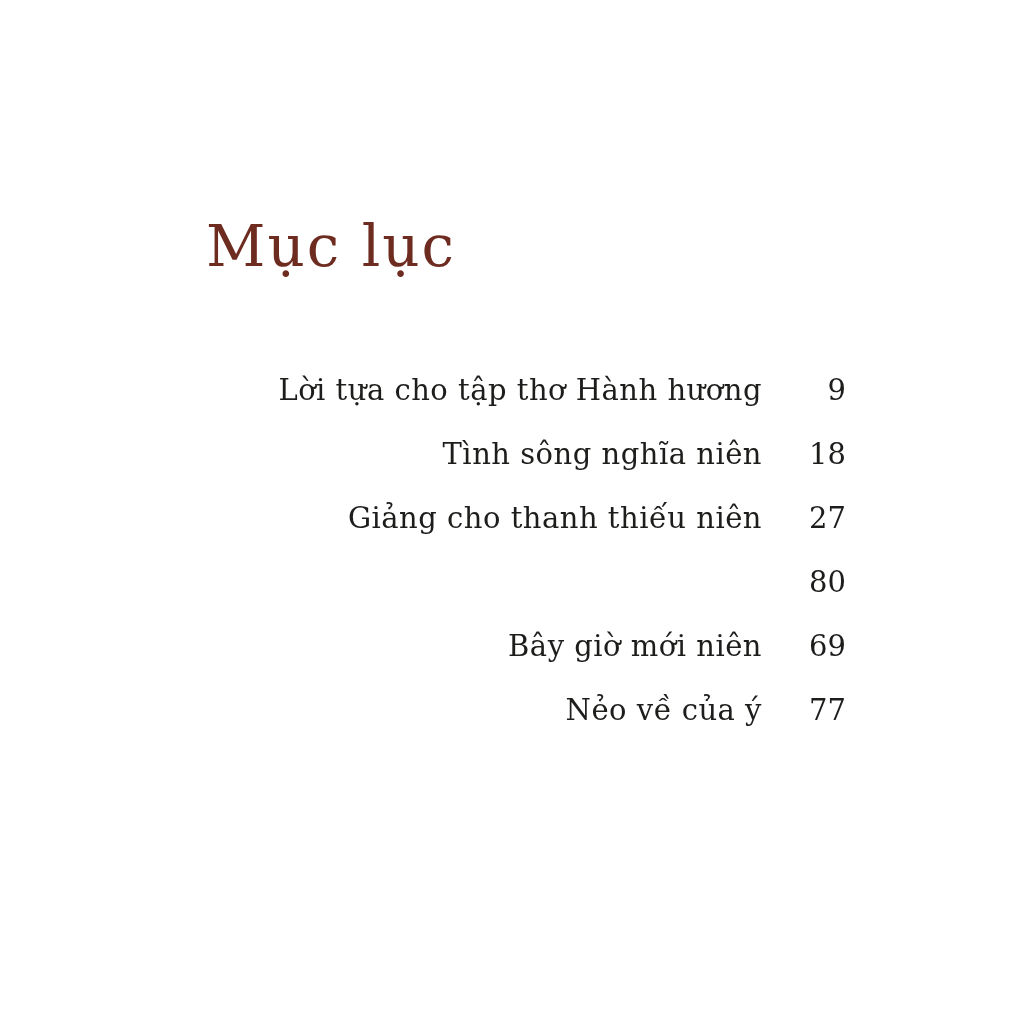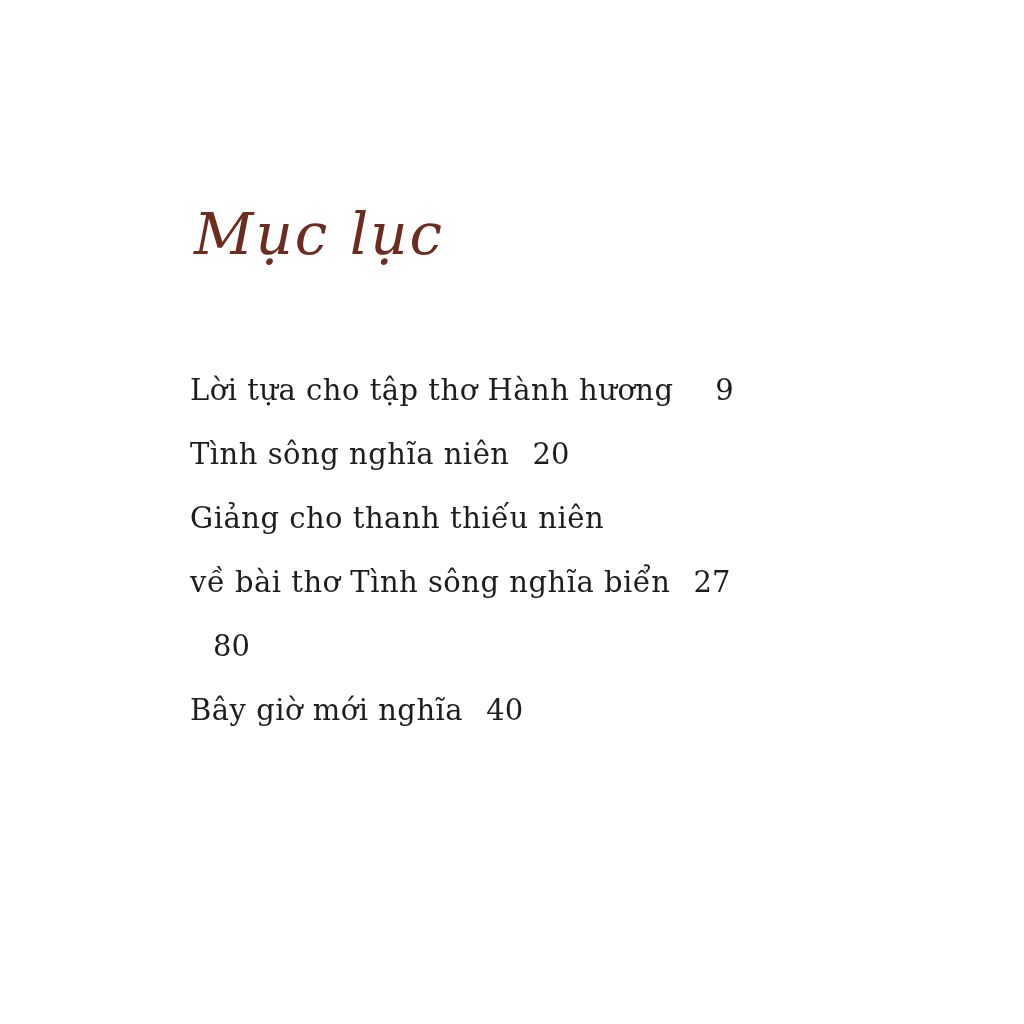--- a/index.html
+++ b/index.html
@@ -13,38 +13,38 @@
     height: 1024px;
     background: #ffffff;
     overflow: hidden;
     font-family: "DejaVu Serif", "Liberation Serif", serif;
     color: #1d1d1b;
   }
   .toc-title {
     position: absolute;
     left: 190px;
     top: 196px;
-    margin: 4px;
+    margin: 16px;
     font-family: "DejaVu Serif", "Liberation Serif", cursive, serif;
-    font-style: italic;
     font-weight: 500;
     font-size: 58px;
     letter-spacing: 2px;
   }
   .toc-list {
     position: absolute;
     left: 190px;
     top: 358px;
     width: 656px;
   }
   .toc-row {
     display: flex;
-    justify-content: flex-start;
+    justify-content: flex-end;
     align-items: flex-end;
     margin-bottom: 0;
+    gap: 24px;
   }
   .toc-entry-title {
     font-size: 29px;
     line-height: 64px;
     letter-spacing: 0.5px;
   }
   .toc-entry-title .toc-line {
     display: block;
   }
   .toc-entry-page {
@@ -65,37 +65,42 @@
     <div class="toc-entry-title">
           <span class="toc-line">Lời tựa cho tập thơ Hành hương</span>
         </div>
     <div class="toc-entry-page">9</div>
   </div>
 
   <div class="toc-row">
     <div class="toc-entry-title">
           <span class="toc-line">Tình sông nghĩa niên</span>
         </div>
-    <div class="toc-entry-page">20</div>
+    <div class="toc-entry-page">18</div>
   </div>
 
   <div class="toc-row">
     <div class="toc-entry-title">
           <span class="toc-line">Giảng cho thanh thiếu niên</span>
-          <span class="toc-line">về bài thơ Tình sông nghĩa biển</span>
         </div>
     <div class="toc-entry-page">27</div>
   </div>
 
   <div class="toc-row">
     <div class="toc-entry-page">80</div>
   </div>
 
   <div class="toc-row">
     <div class="toc-entry-title">
-          <span class="toc-line">Bây giờ mới nghĩa</span>
+          <span class="toc-line">Bây giờ mới niên</span>
         </div>
-    <div class="toc-entry-page">40</div>
+    <div class="toc-entry-page">69</div>
   </div>
 
+  <div class="toc-row">
+    <div class="toc-entry-title">
+          <span class="toc-line">Nẻo về của ý</span>
+        </div>
+    <div class="toc-entry-page">77</div>
+  </div>
 
 </div>
 </div>
 
 </body></html>

